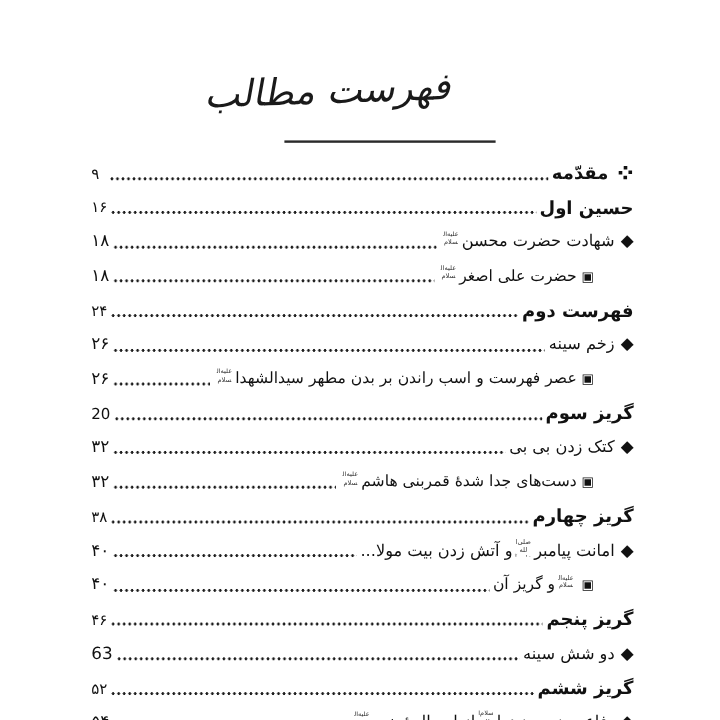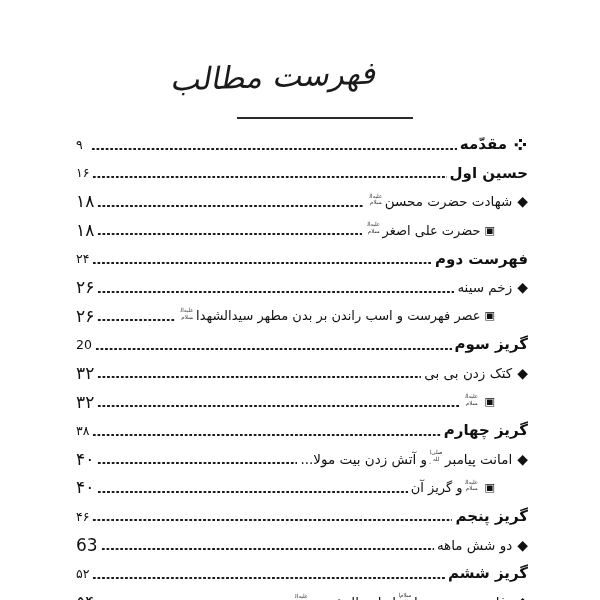--- a/index.html
+++ b/index.html
@@ -80,21 +80,21 @@
     flex:1 1 auto;
     align-self:stretch;
     margin:0 3px;
     background-image:radial-gradient(circle,#1c1c1c 1.05px,rgba(0,0,0,0) 1.35px);
     background-size:4.6px 4px;
     background-repeat:repeat-x;
     background-position:left calc(100% - 8px);
   }
   .num{
     flex:0 0 auto;
-    font-size:17px;
+    font-size:14px;
     font-weight:normal;
     min-width:12px;
     text-align:left;
   }
   .row.intro .num,.row.chapter .num{font-size:12.5px;}
 </style>
 </head>
 <body>
 
 <div class="page">
@@ -180,20 +180,21 @@
   <div class="row item">
     <span class="bullet">◆</span>
     <span class="label">کتک زدن بی بی</span>
 
     <span class="dots"></span>
     <span class="num">۳۲</span>
   </div>
 
   <div class="row sub">
     <span class="bullet">▣</span>
+    <span class="label">دست‌های جدا شدهٔ قمربنی هاشم</span>
     <span class="hon">علیه‌السلام</span>
 
     <span class="dots"></span>
     <span class="num">۳۲</span>
   </div>
 
   <div class="row chapter">
 
     <span class="label">گریز چهارم</span>
 
@@ -223,21 +224,21 @@
   <div class="row chapter">
 
     <span class="label">گریز پنجم</span>
 
     <span class="dots"></span>
     <span class="num">۴۶</span>
   </div>
 
   <div class="row item">
     <span class="bullet">◆</span>
-    <span class="label">دو شش ماهه</span>
+    <span class="label">دو شش سینه</span>
 
     <span class="dots"></span>
     <span class="num">63</span>
   </div>
 
   <div class="row chapter">
 
     <span class="label">گریز ششم</span>
 
     <span class="dots"></span>

